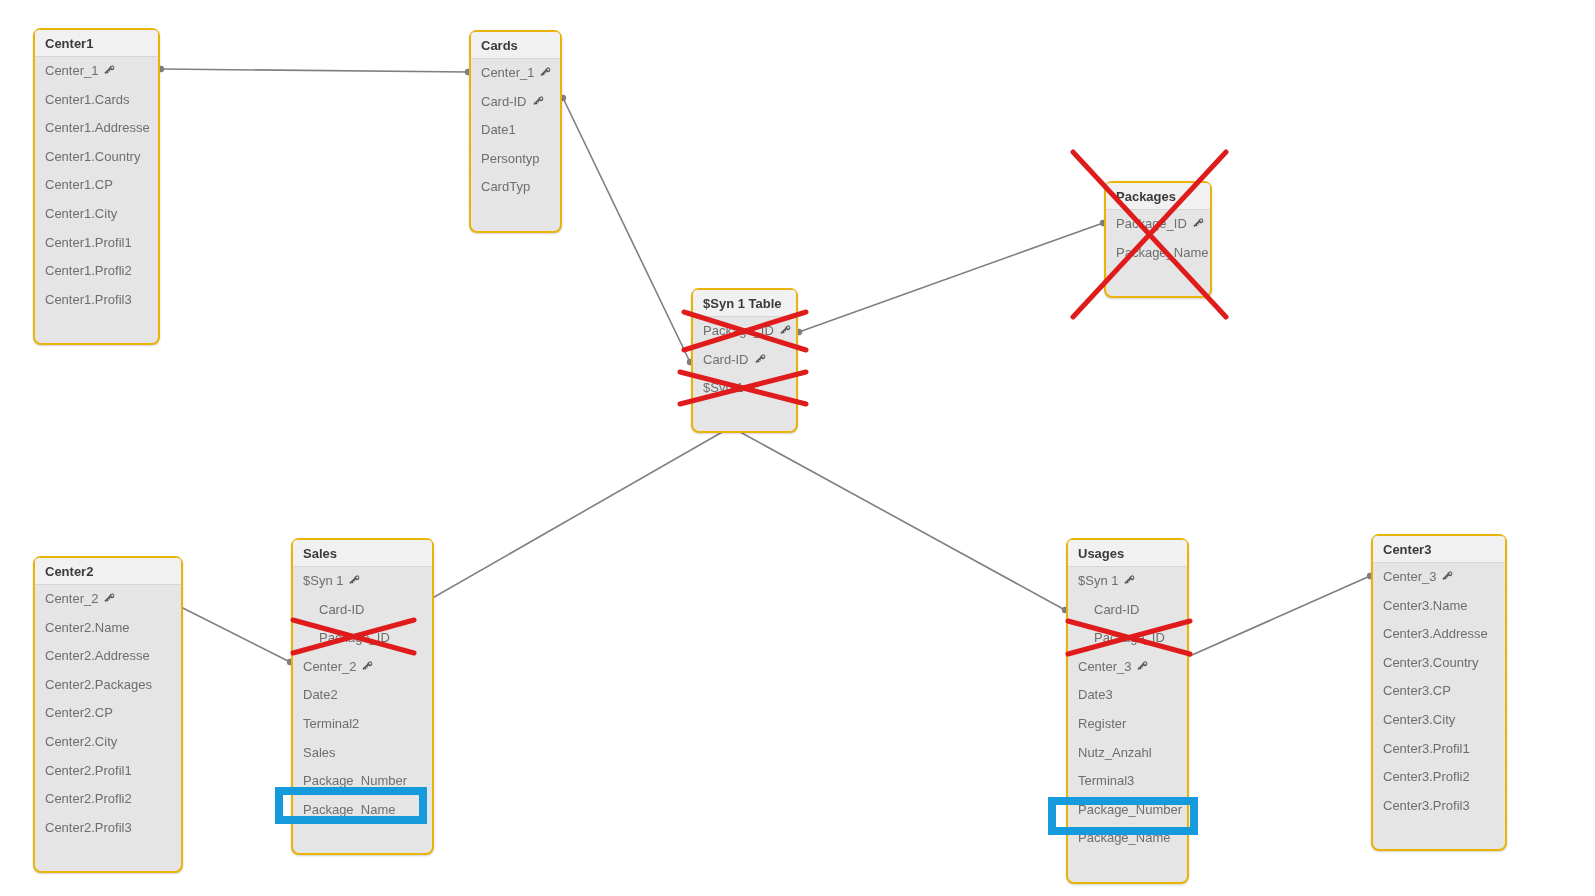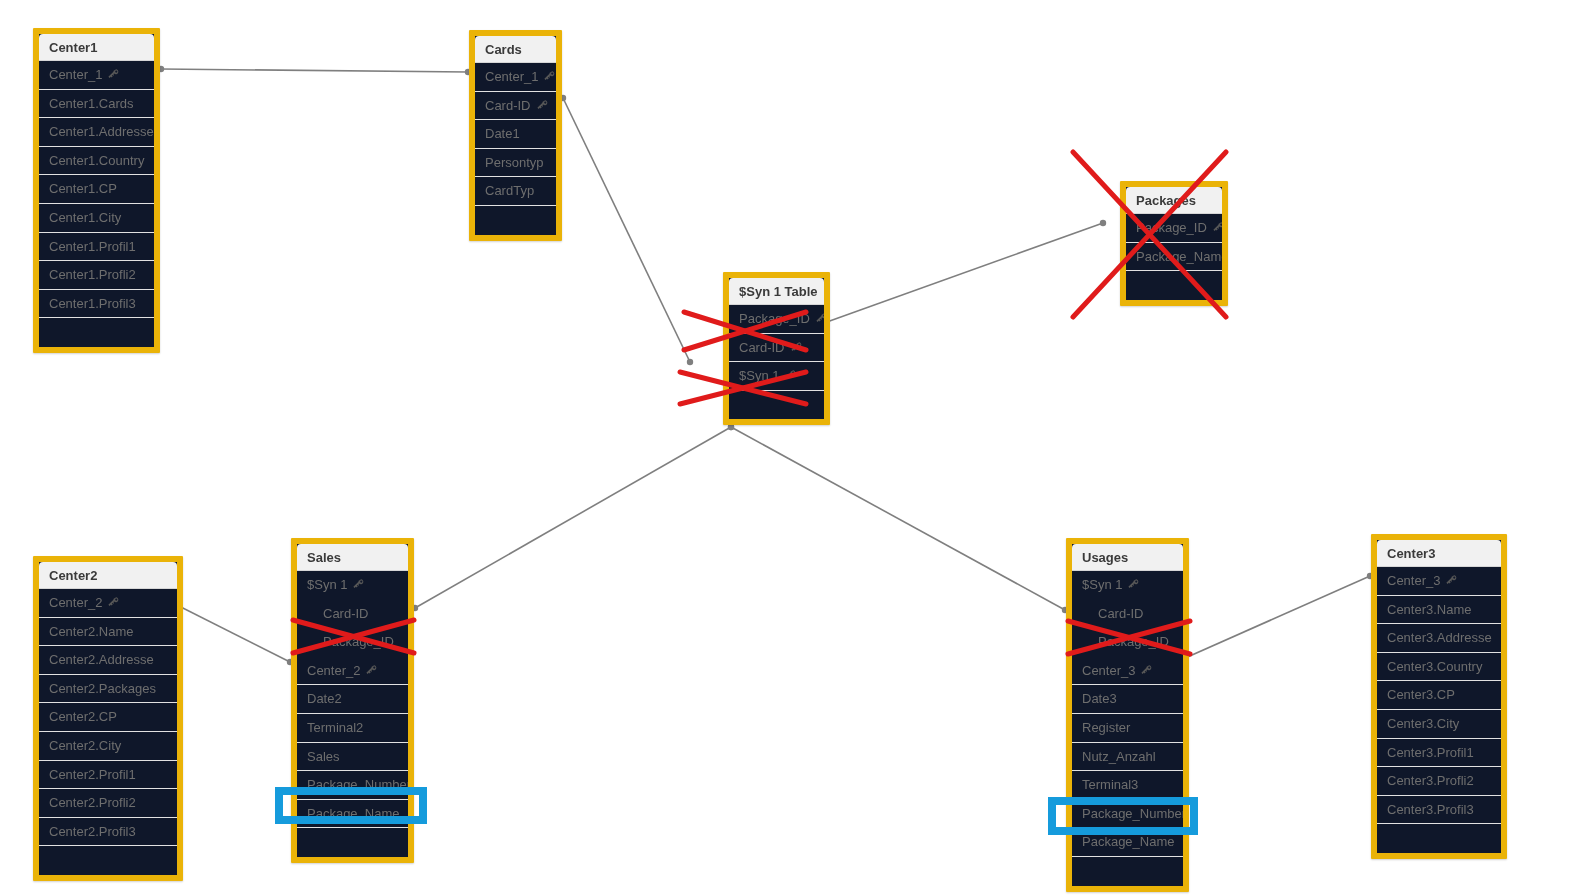--- a/index.html
+++ b/index.html
@@ -31,23 +31,23 @@
     position: absolute;
     left: 0;
     top: 0;
     width: 1595px;
     height: 896px;
     pointer-events: none;
     z-index: 40;
   }
   .table-box {
     position: absolute;
-    background: #0f172a;
-    border: 6px solid #eab308;
-    border-radius: 1px;
+    background: #e5e5e5;
+    border: 2px solid #eab308;
+    border-radius: 8px;
     box-sizing: border-box;
     box-shadow: 0 1px 2px rgba(0,0,0,0.18);
     z-index: 10;
   }
   .tbl-header {
     height: 27px;
     line-height: 27px;
     background: #f1f1f1;
     border-bottom: 1px solid #d6d6d6;
     border-radius: 4px 4px 0 0;
@@ -152,31 +152,31 @@
         <div class="field-row"><span>Card-ID</span><svg width="13" height="13" viewBox="0 0 16 16" class="key-icon">
             <g fill="#575757">
               <path d="M11.0 1.6 a3.0 3.0 0 1 1 -2.2 5.1 l-0.9 0.9 0.9 0.9 -1.0 1.0 -0.9 -0.9 -0.85 0.85 0.95 0.95 -1.25 1.25 -1.0 -1.0 -1.6 1.6 -1.45 -1.45 5.95 -5.95 a3.0 3.0 0 0 1 2.4 -2.3 z M11.4 3.0 a1.35 1.35 0 1 0 0.02 2.7 a1.35 1.35 0 0 0 -0.02 -2.7 z"></path>
             </g>
           </svg></div>
         <div class="field-row"><span>Date1</span></div>
         <div class="field-row"><span>Persontyp</span></div>
         <div class="field-row"><span>CardTyp</span></div>
         <div class="field-row empty"></div>
       </div>
-      <div class="table-box" style="left: 1104px; top: 181px; width: 108px; margin-left: 16px;">
+      <div class="table-box" style="left: 1104px; top: 181px; width: 108px;">
         <div class="tbl-header">Packages</div>
         <div class="field-row"><span>Package_ID</span><svg width="13" height="13" viewBox="0 0 16 16" class="key-icon">
             <g fill="#575757">
               <path d="M11.0 1.6 a3.0 3.0 0 1 1 -2.2 5.1 l-0.9 0.9 0.9 0.9 -1.0 1.0 -0.9 -0.9 -0.85 0.85 0.95 0.95 -1.25 1.25 -1.0 -1.0 -1.6 1.6 -1.45 -1.45 5.95 -5.95 a3.0 3.0 0 0 1 2.4 -2.3 z M11.4 3.0 a1.35 1.35 0 1 0 0.02 2.7 a1.35 1.35 0 0 0 -0.02 -2.7 z"></path>
             </g>
           </svg></div>
         <div class="field-row"><span>Package_Name</span></div>
         <div class="field-row empty"></div>
       </div>
-      <div class="table-box" style="left: 691px; top: 272px; width: 107px; margin-left: 32px;">
+      <div class="table-box" style="left: 691px; top: 288px; width: 107px;">
         <div class="tbl-header">$Syn 1 Table</div>
         <div class="field-row"><span>Package_ID</span><svg width="13" height="13" viewBox="0 0 16 16" class="key-icon">
             <g fill="#575757">
               <path d="M11.0 1.6 a3.0 3.0 0 1 1 -2.2 5.1 l-0.9 0.9 0.9 0.9 -1.0 1.0 -0.9 -0.9 -0.85 0.85 0.95 0.95 -1.25 1.25 -1.0 -1.0 -1.6 1.6 -1.45 -1.45 5.95 -5.95 a3.0 3.0 0 0 1 2.4 -2.3 z M11.4 3.0 a1.35 1.35 0 1 0 0.02 2.7 a1.35 1.35 0 0 0 -0.02 -2.7 z"></path>
             </g>
           </svg></div>
         <div class="field-row"><span>Card-ID</span><svg width="13" height="13" viewBox="0 0 16 16" class="key-icon">
             <g fill="#575757">
               <path d="M11.0 1.6 a3.0 3.0 0 1 1 -2.2 5.1 l-0.9 0.9 0.9 0.9 -1.0 1.0 -0.9 -0.9 -0.85 0.85 0.95 0.95 -1.25 1.25 -1.0 -1.0 -1.6 1.6 -1.45 -1.45 5.95 -5.95 a3.0 3.0 0 0 1 2.4 -2.3 z M11.4 3.0 a1.35 1.35 0 1 0 0.02 2.7 a1.35 1.35 0 0 0 -0.02 -2.7 z"></path>
             </g>
@@ -198,21 +198,21 @@
         <div class="field-row"><span>Center2.Name</span></div>
         <div class="field-row"><span>Center2.Addresse</span></div>
         <div class="field-row"><span>Center2.Packages</span></div>
         <div class="field-row"><span>Center2.CP</span></div>
         <div class="field-row"><span>Center2.City</span></div>
         <div class="field-row"><span>Center2.Profil1</span></div>
         <div class="field-row"><span>Center2.Profli2</span></div>
         <div class="field-row"><span>Center2.Profil3</span></div>
         <div class="field-row empty"></div>
       </div>
-      <div class="table-box" style="left: 291px; top: 538px; width: 123px;">
+      <div class="table-box" style="left: 291px; top: 538px; width: 143px;">
         <div class="tbl-header">Sales</div>
         <div class="field-row nodiv"><span>$Syn 1</span><svg width="13" height="13" viewBox="0 0 16 16" class="key-icon">
             <g fill="#575757">
               <path d="M11.0 1.6 a3.0 3.0 0 1 1 -2.2 5.1 l-0.9 0.9 0.9 0.9 -1.0 1.0 -0.9 -0.9 -0.85 0.85 0.95 0.95 -1.25 1.25 -1.0 -1.0 -1.6 1.6 -1.45 -1.45 5.95 -5.95 a3.0 3.0 0 0 1 2.4 -2.3 z M11.4 3.0 a1.35 1.35 0 1 0 0.02 2.7 a1.35 1.35 0 0 0 -0.02 -2.7 z"></path>
             </g>
           </svg></div>
         <div class="field-row sub"><span>Card-ID</span></div>
         <div class="field-row sub"><span>Package_ID</span></div>
         <div class="field-row"><span>Center_2</span><svg width="13" height="13" viewBox="0 0 16 16" class="key-icon">
             <g fill="#575757">

